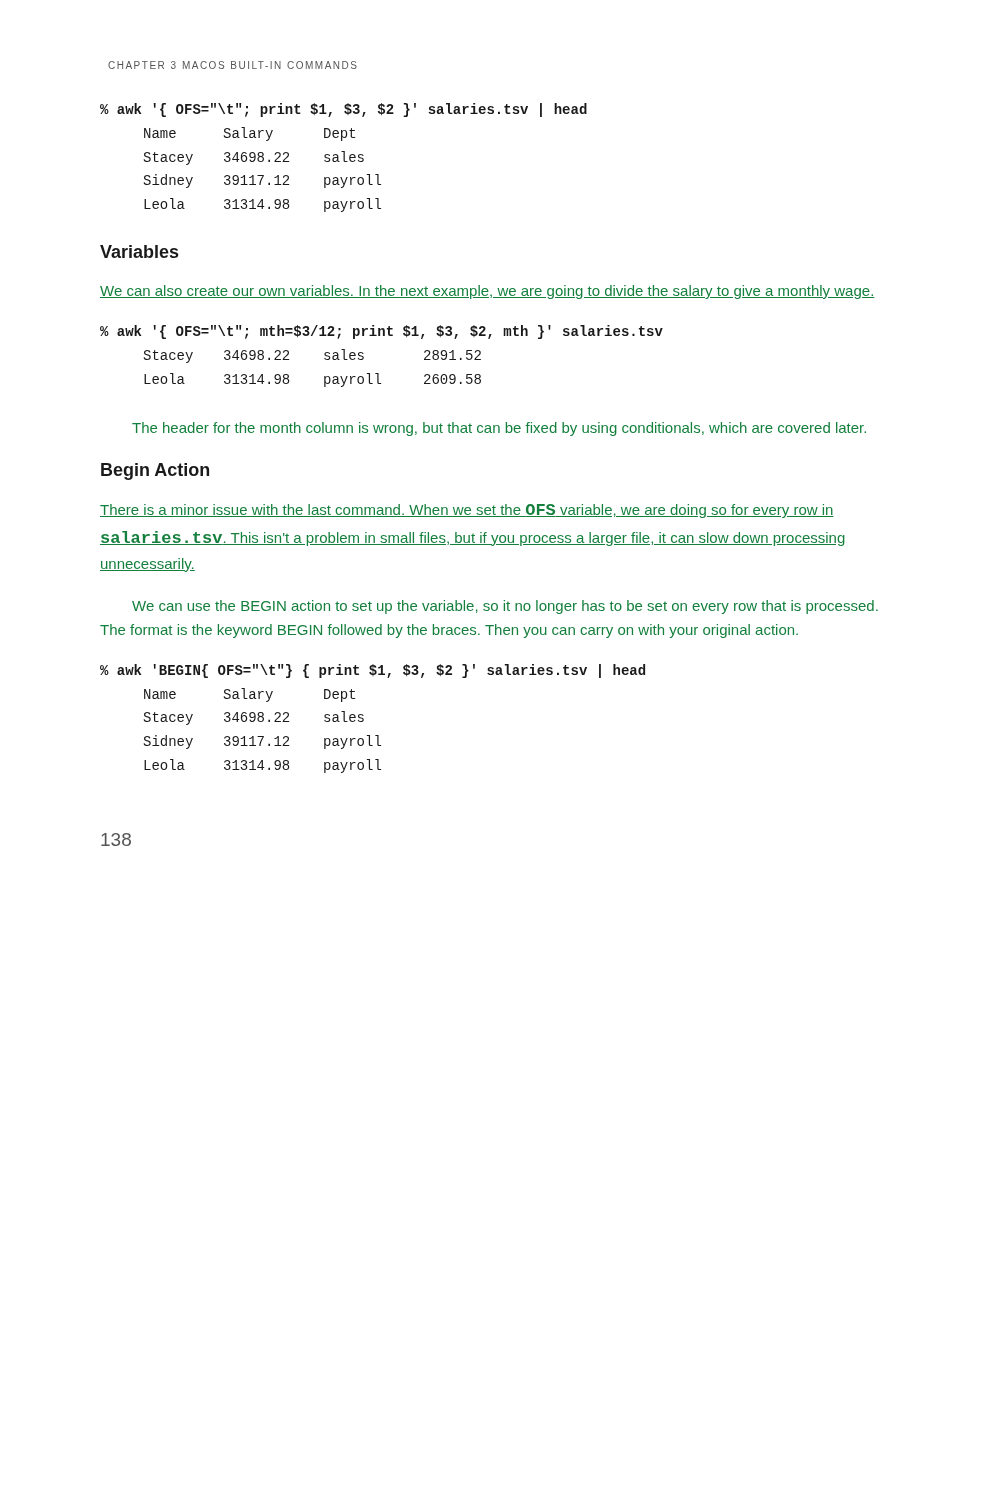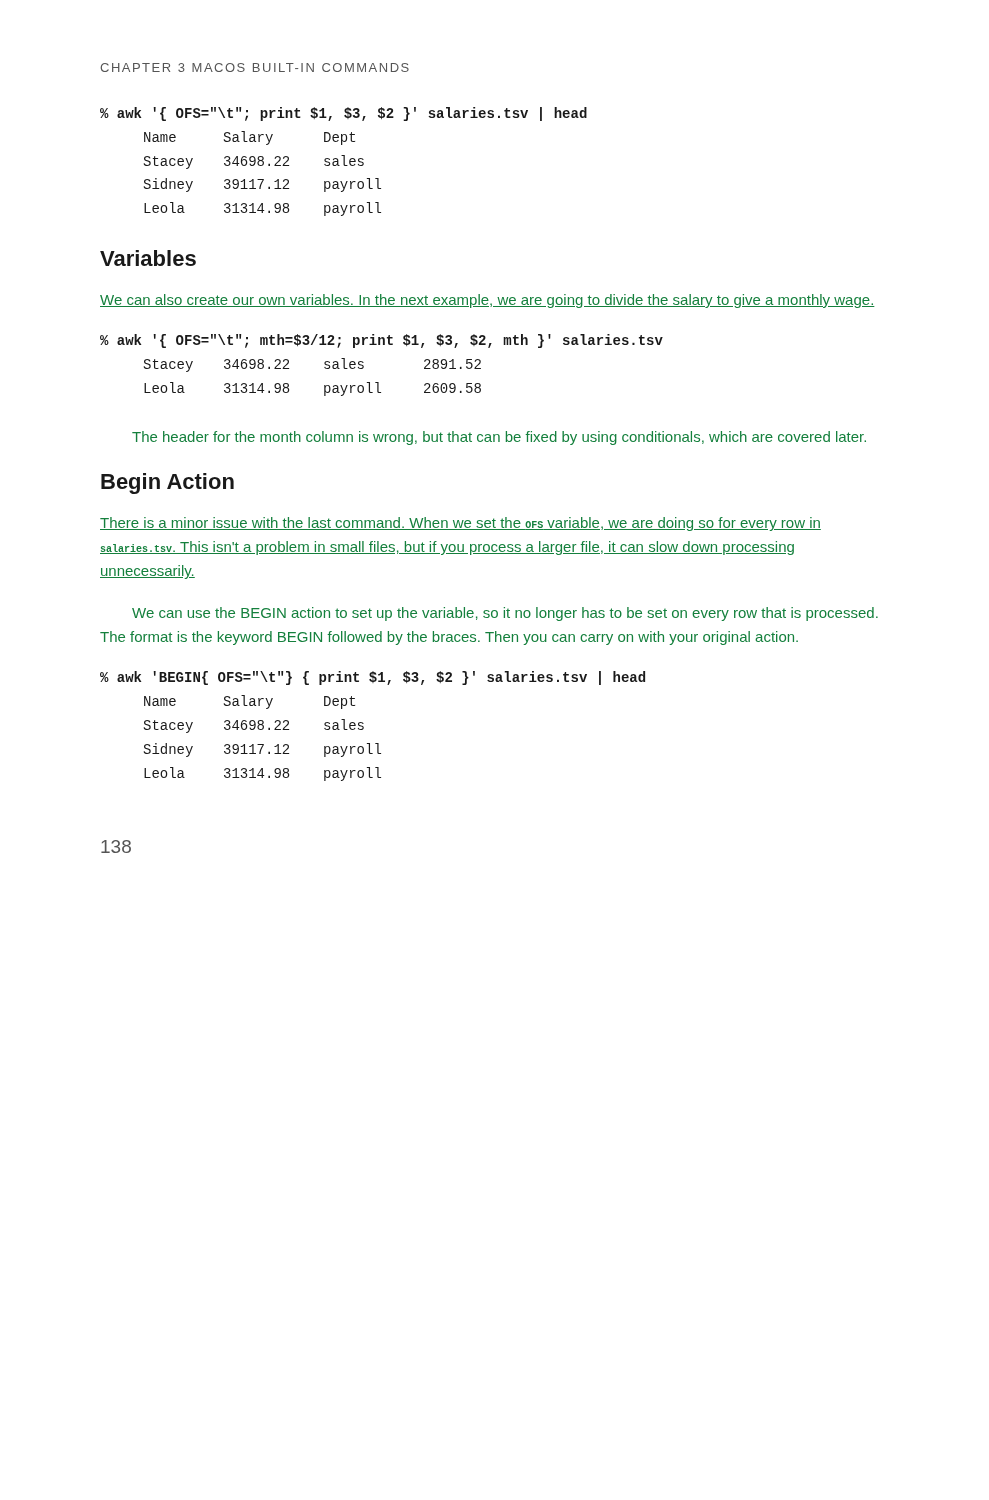--- a/index.html
+++ b/index.html
@@ -12,26 +12,27 @@
       width: 989px;
       min-height: 1500px;
       background: #ffffff;
       font-family: Georgia, 'Times New Roman', serif;
       color: #1a1a1a;
       padding: 60px 100px 80px 100px;
     }
 
     .chapter-header {
       font-family: Arial, Helvetica, sans-serif;
-      font-size: 13px;
+      font-size: 10px;
       letter-spacing: 1.5px;
       text-transform: uppercase;
       color: #555;
       margin-bottom: 28px;
       font-weight: normal;
+      margin-left: 8px;
     }
 
     .code-block {
       font-family: 'Courier New', Courier, monospace;
       font-size: 14px;
       line-height: 1.7;
       margin-bottom: 24px;
       color: #1a1a1a;
     }
 
@@ -39,39 +40,39 @@
       font-weight: bold;
     }
 
     .code-block .output-line {
       font-weight: normal;
       margin-left: 43px;
     }
 
     .section-title {
       font-family: Arial, Helvetica, sans-serif;
-      font-size: 22px;
+      font-size: 18px;
       font-weight: bold;
       color: #1a1a1a;
       margin-top: 20px;
       margin-bottom: 16px;
     }
 
     .body-text {
       font-family: Arial, Helvetica, sans-serif;
       font-size: 15px;
       line-height: 1.6;
       color: #15803d;
       margin-bottom: 18px;
       text-decoration: underline;
     }
 
     .body-text .code-inline {
       font-family: 'Courier New', Courier, monospace;
-      font-size: 10px;
+      font-size: 17px;
       font-weight: bold;
     }
 
     .indent-text {
       font-family: Arial, Helvetica, sans-serif;
       font-size: 15px;
       line-height: 1.6;
       color: #15803d;
       margin-bottom: 18px;
       text-indent: 32px;

